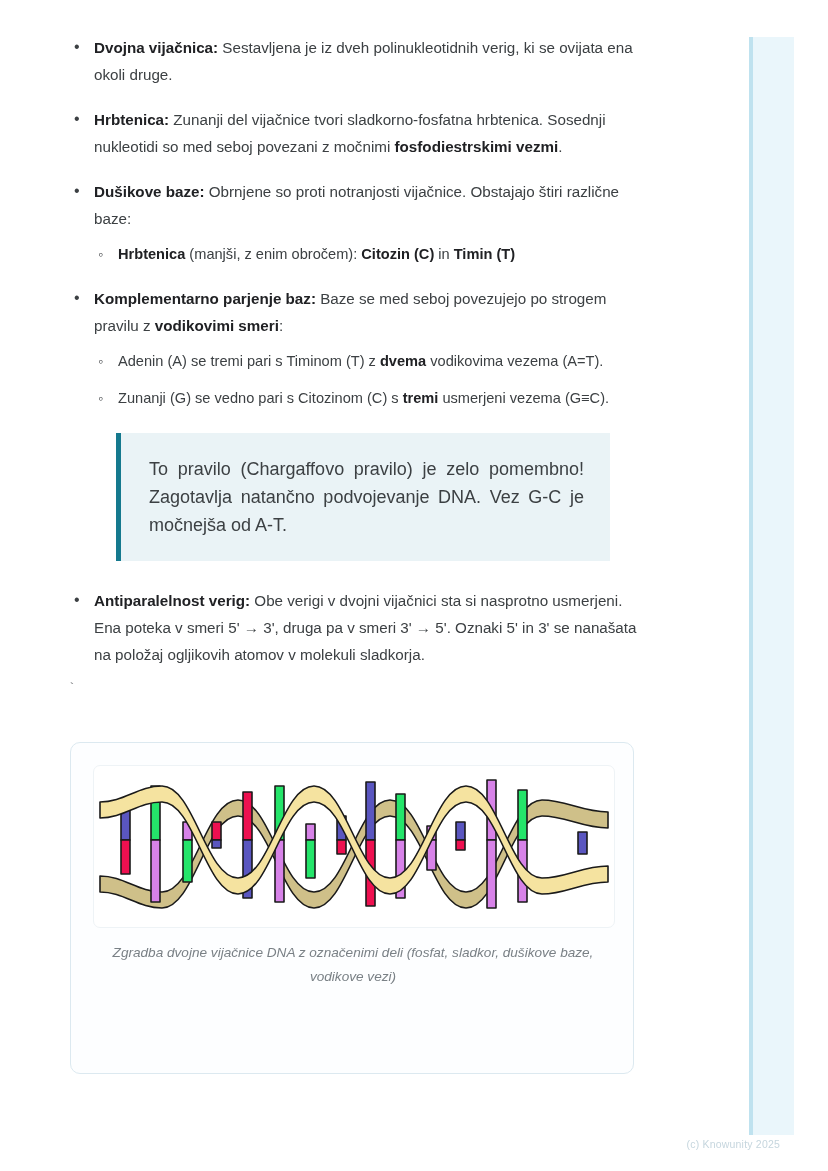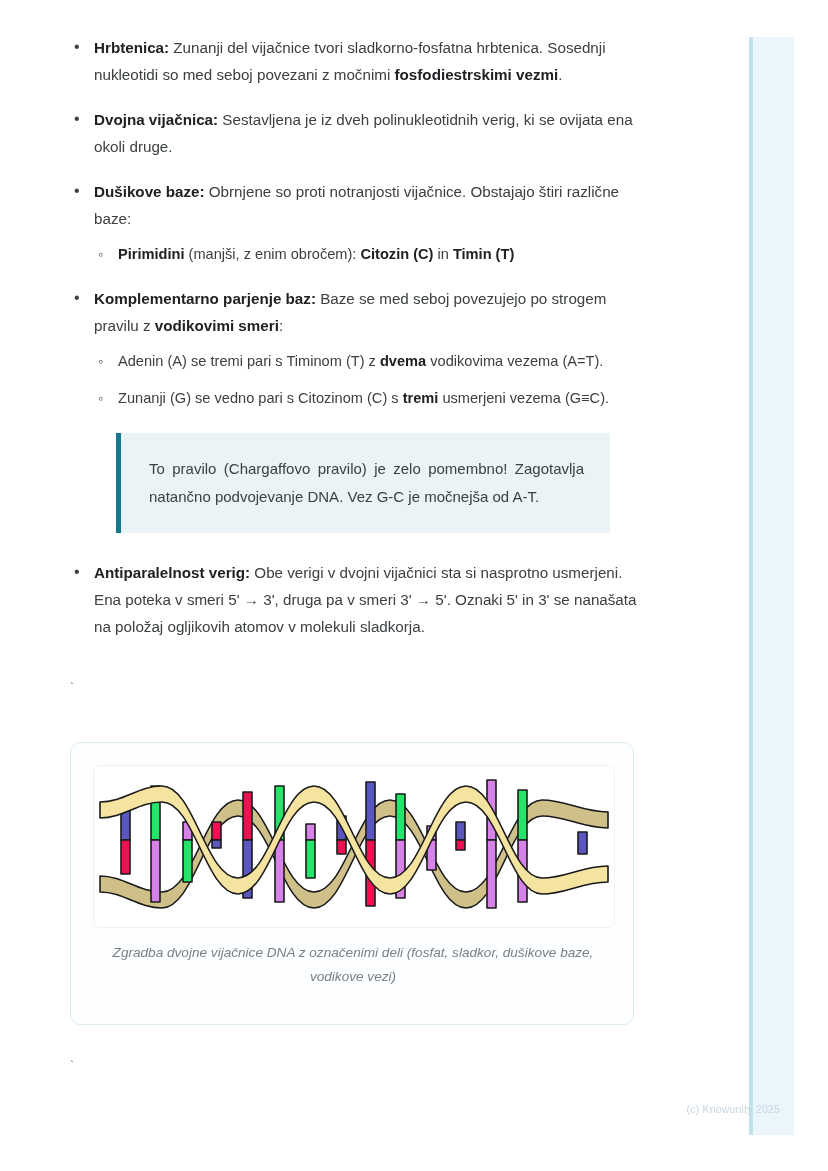--- a/index.html
+++ b/index.html
@@ -30,21 +30,21 @@
     top: 37px;
     width: 4px;
     height: 1098px;
     background: #bfe2ef;
   }
 
   
   #watermark {
     position: absolute;
     right: 48px;
-    top: 1103px;
+    top: 1138px;
     font-size: 10.5px;
     color: #c6d6de;
     letter-spacing: .2px;
     white-space: nowrap;
   }
 
   
   #content {
     position: absolute;
     left: 68px;
@@ -102,21 +102,21 @@
   #callout {
     margin: 22px 0 26px 48px;
     width: 494px;
     box-sizing: border-box;
     background: #eaf3f6;
     border-left: 5px solid #15798e;
     padding: 22px 26px 22px 28px;
   }
   #callout p {
     margin: 0;
-    font-size: 15px;
+    font-size: 18px;
     line-height: 28px;
     color: #3c4043;
     text-align: justify;
   }
 
   
   .stray-tick {
     position: absolute;
     font-size: 13px;
     color: #6b6f73;
@@ -124,21 +124,21 @@
   }
   #tick-1 { left: 68px; top: 681px; }
   #tick-2 { left: 68px; top: 1059px; }
 
   
   #figure-card {
     position: absolute;
     left: 70px;
     top: 742px;
     width: 564px;
-    height: 283px;
+    height: 332px;
     box-sizing: border-box;
     background: #fdfeff;
     border: 1px solid #dce9f0;
     border-radius: 10px;
   }
   #figure-image-box {
     position: absolute;
     left: 22px;
     top: 22px;
     width: 520px;
@@ -166,32 +166,32 @@
 
 <div id="blue-strip"></div>
 <div id="blue-strip-edge"></div>
 
 <div id="watermark">(c) Knowunity 2025</div>
 
 <div id="content">
   <ul class="lvl1">
 
     <li>
+      <span class="b">Dvojna vijačnica:</span><span> Sestavljena je iz dveh polinukleotidnih verig, ki se ovijata ena okoli druge.</span>
+    </li>
+
+    <li>
       <span class="b">Hrbtenica:</span><span> Zunanji del vijačnice tvori sladkorno-fosfatna hrbtenica. Sosednji nukleotidi so med seboj povezani z močnimi </span><b>fosfodiestrskimi vezmi</b><span>.</span>
-    </li>
-
-    <li>
-      <span class="b">Dvojna vijačnica:</span><span> Sestavljena je iz dveh polinukleotidnih verig, ki se ovijata ena okoli druge.</span>
     </li>
 
     <li>
       <span class="b">Dušikove baze:</span><span> Obrnjene so proti notranjosti vijačnice. Obstajajo štiri različne baze:</span>
       <ul class="lvl2">
         <li>
-          <b>Pirimidini</b><span> (manjši, z enim obročem): </span><b>Citozin (C)</b><span> in </span><b>Timin (T)</b>
+          <b>Hrbtenica</b><span> (manjši, z enim obročem): </span><b>Citozin (C)</b><span> in </span><b>Timin (T)</b>
         </li>
       </ul>
     </li>
 
     <li>
       <span class="b">Komplementarno parjenje baz:</span><span> Baze se med seboj povezujejo po strogem pravilu z </span><b>vodikovimi smeri</b><span>:</span>
       <ul class="lvl2">
         <li>
           <span>Adenin (A) se tremi pari s Timinom (T) z </span><b>dvema</b><span> vodikovima vezema (A=T).</span>
         </li>

